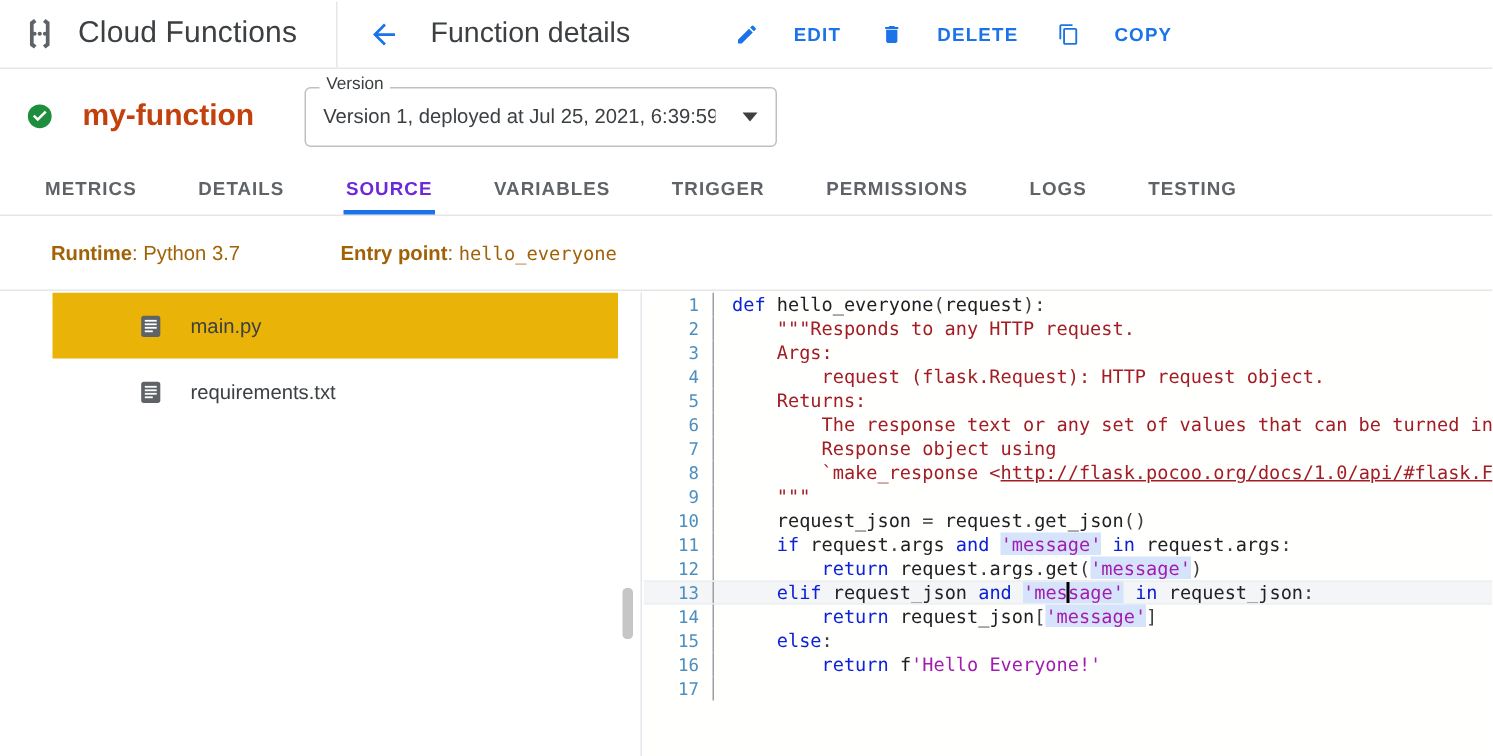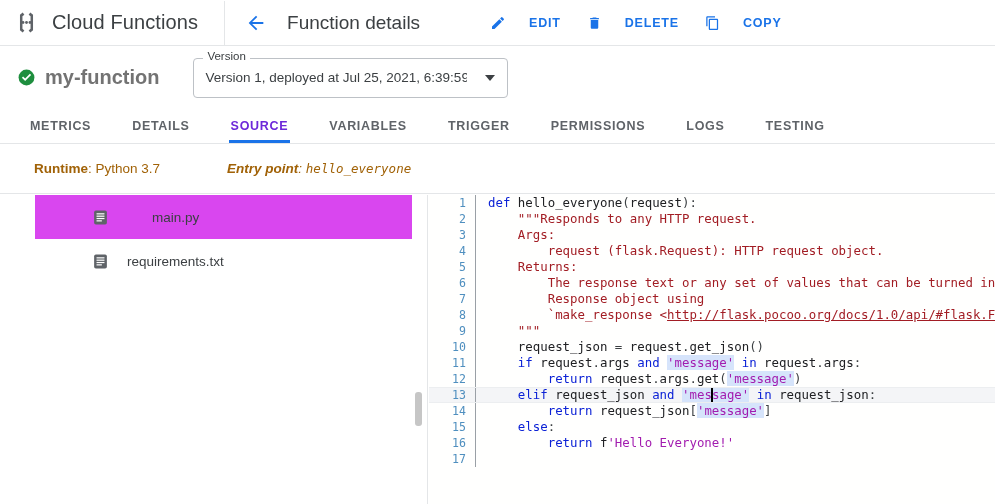--- a/index.html
+++ b/index.html
@@ -42,21 +42,21 @@
   }
   .action svg { display: block; }
 
   
   .namerow {
     position: absolute; top: 46px; left: 0; width: 995px; height: 63px;
     display: flex; align-items: center;
   }
   .status-icon { margin-left: 17px; display: flex; align-items: center; }
   .fn-name {
-    font-size: 20px; font-weight: bold; color: #737373; margin-left: 9px; white-space: nowrap;
+    font-size: 20px; font-weight: bold; color: #c2410c; margin-left: 19px; white-space: nowrap;
   }
   .version-field {
     position: relative; margin-left: 34px; width: 315px; height: 40px;
     border: 1px solid #bdc1c6; border-radius: 4px;
     display: flex; align-items: center; cursor: pointer; background: #fff;
   }
   .version-legend {
     position: absolute; top: -8px; left: 9px; background: #fff; padding: 0 4px;
     font-size: 11.5px; color: #3c4043; line-height: 1;
   }
@@ -90,32 +90,32 @@
 
   
   .runtime-row {
     position: absolute; top: 144px; left: 0; width: 995px; height: 50px;
     display: flex; align-items: center; border-bottom: 1px solid #e4e6e8;
   }
   .meta { font-size: 13.5px; color: #a16207; white-space: nowrap; }
   .meta b { font-weight: bold; }
   .meta .mono { font-family: "DejaVu Sans Mono", monospace; font-size: 12.5px; }
   .meta.runtime { margin-left: 34px; }
-  .meta.entry { margin-left: 67px; font-style: italic; }
+  .meta.entry { margin-left: 67px; }
 
   
   .filelist {
     position: absolute; top: 195px; left: 0; width: 428px; height: 309px;
     background: #fff; border-right: 1px solid #e4e6e8; overflow: hidden;
   }
   .file-row {
     position: relative; height: 44px; display: flex; align-items: center;
     margin-left: 35px; margin-right: 15px; cursor: pointer;
   }
-  .file-row.selected { background: #d946ef; gap: 25px; }
+  .file-row.selected { background: #eab308; }
   .file-icon { margin-left: 57px; display: flex; align-items: center; }
   .file-label { font-size: 13.5px; color: #3c4043; margin-left: 18px; white-space: nowrap; }
 
   
   .pane-scroll {
     position: absolute; left: 415px; top: 392px; width: 7px; height: 34px;
     background: #c6c6c6; border-radius: 3px;
   }
 
   

